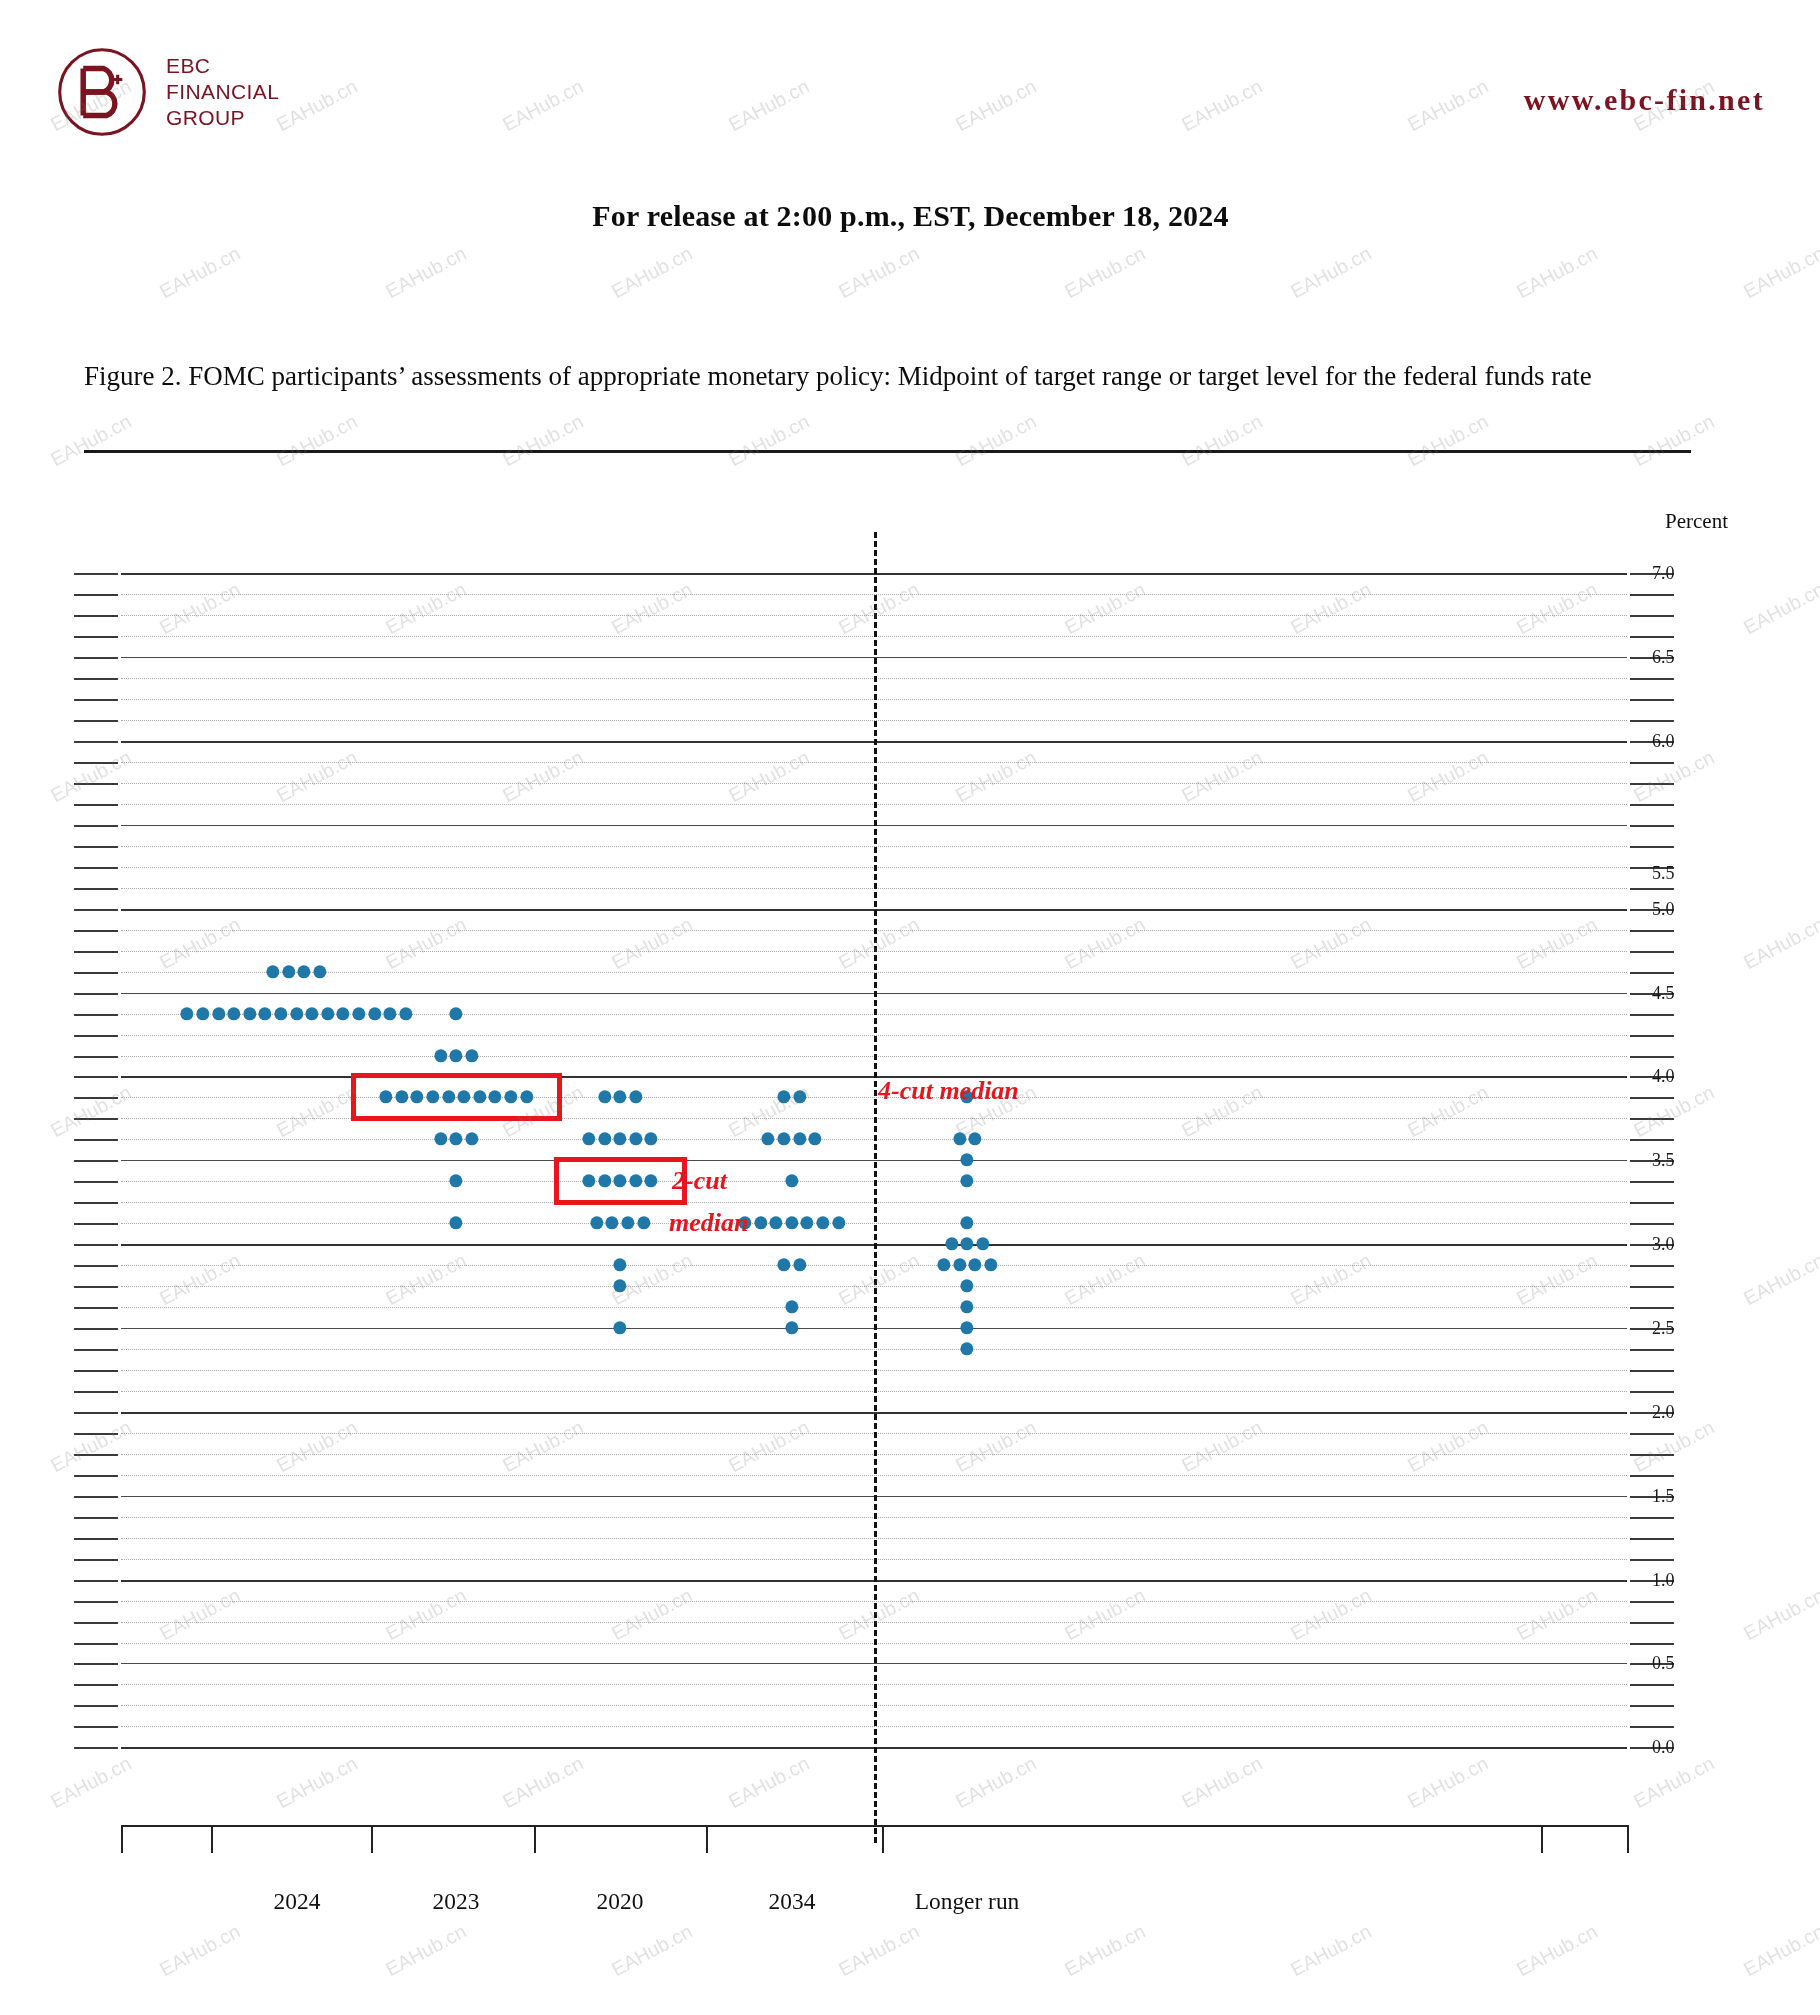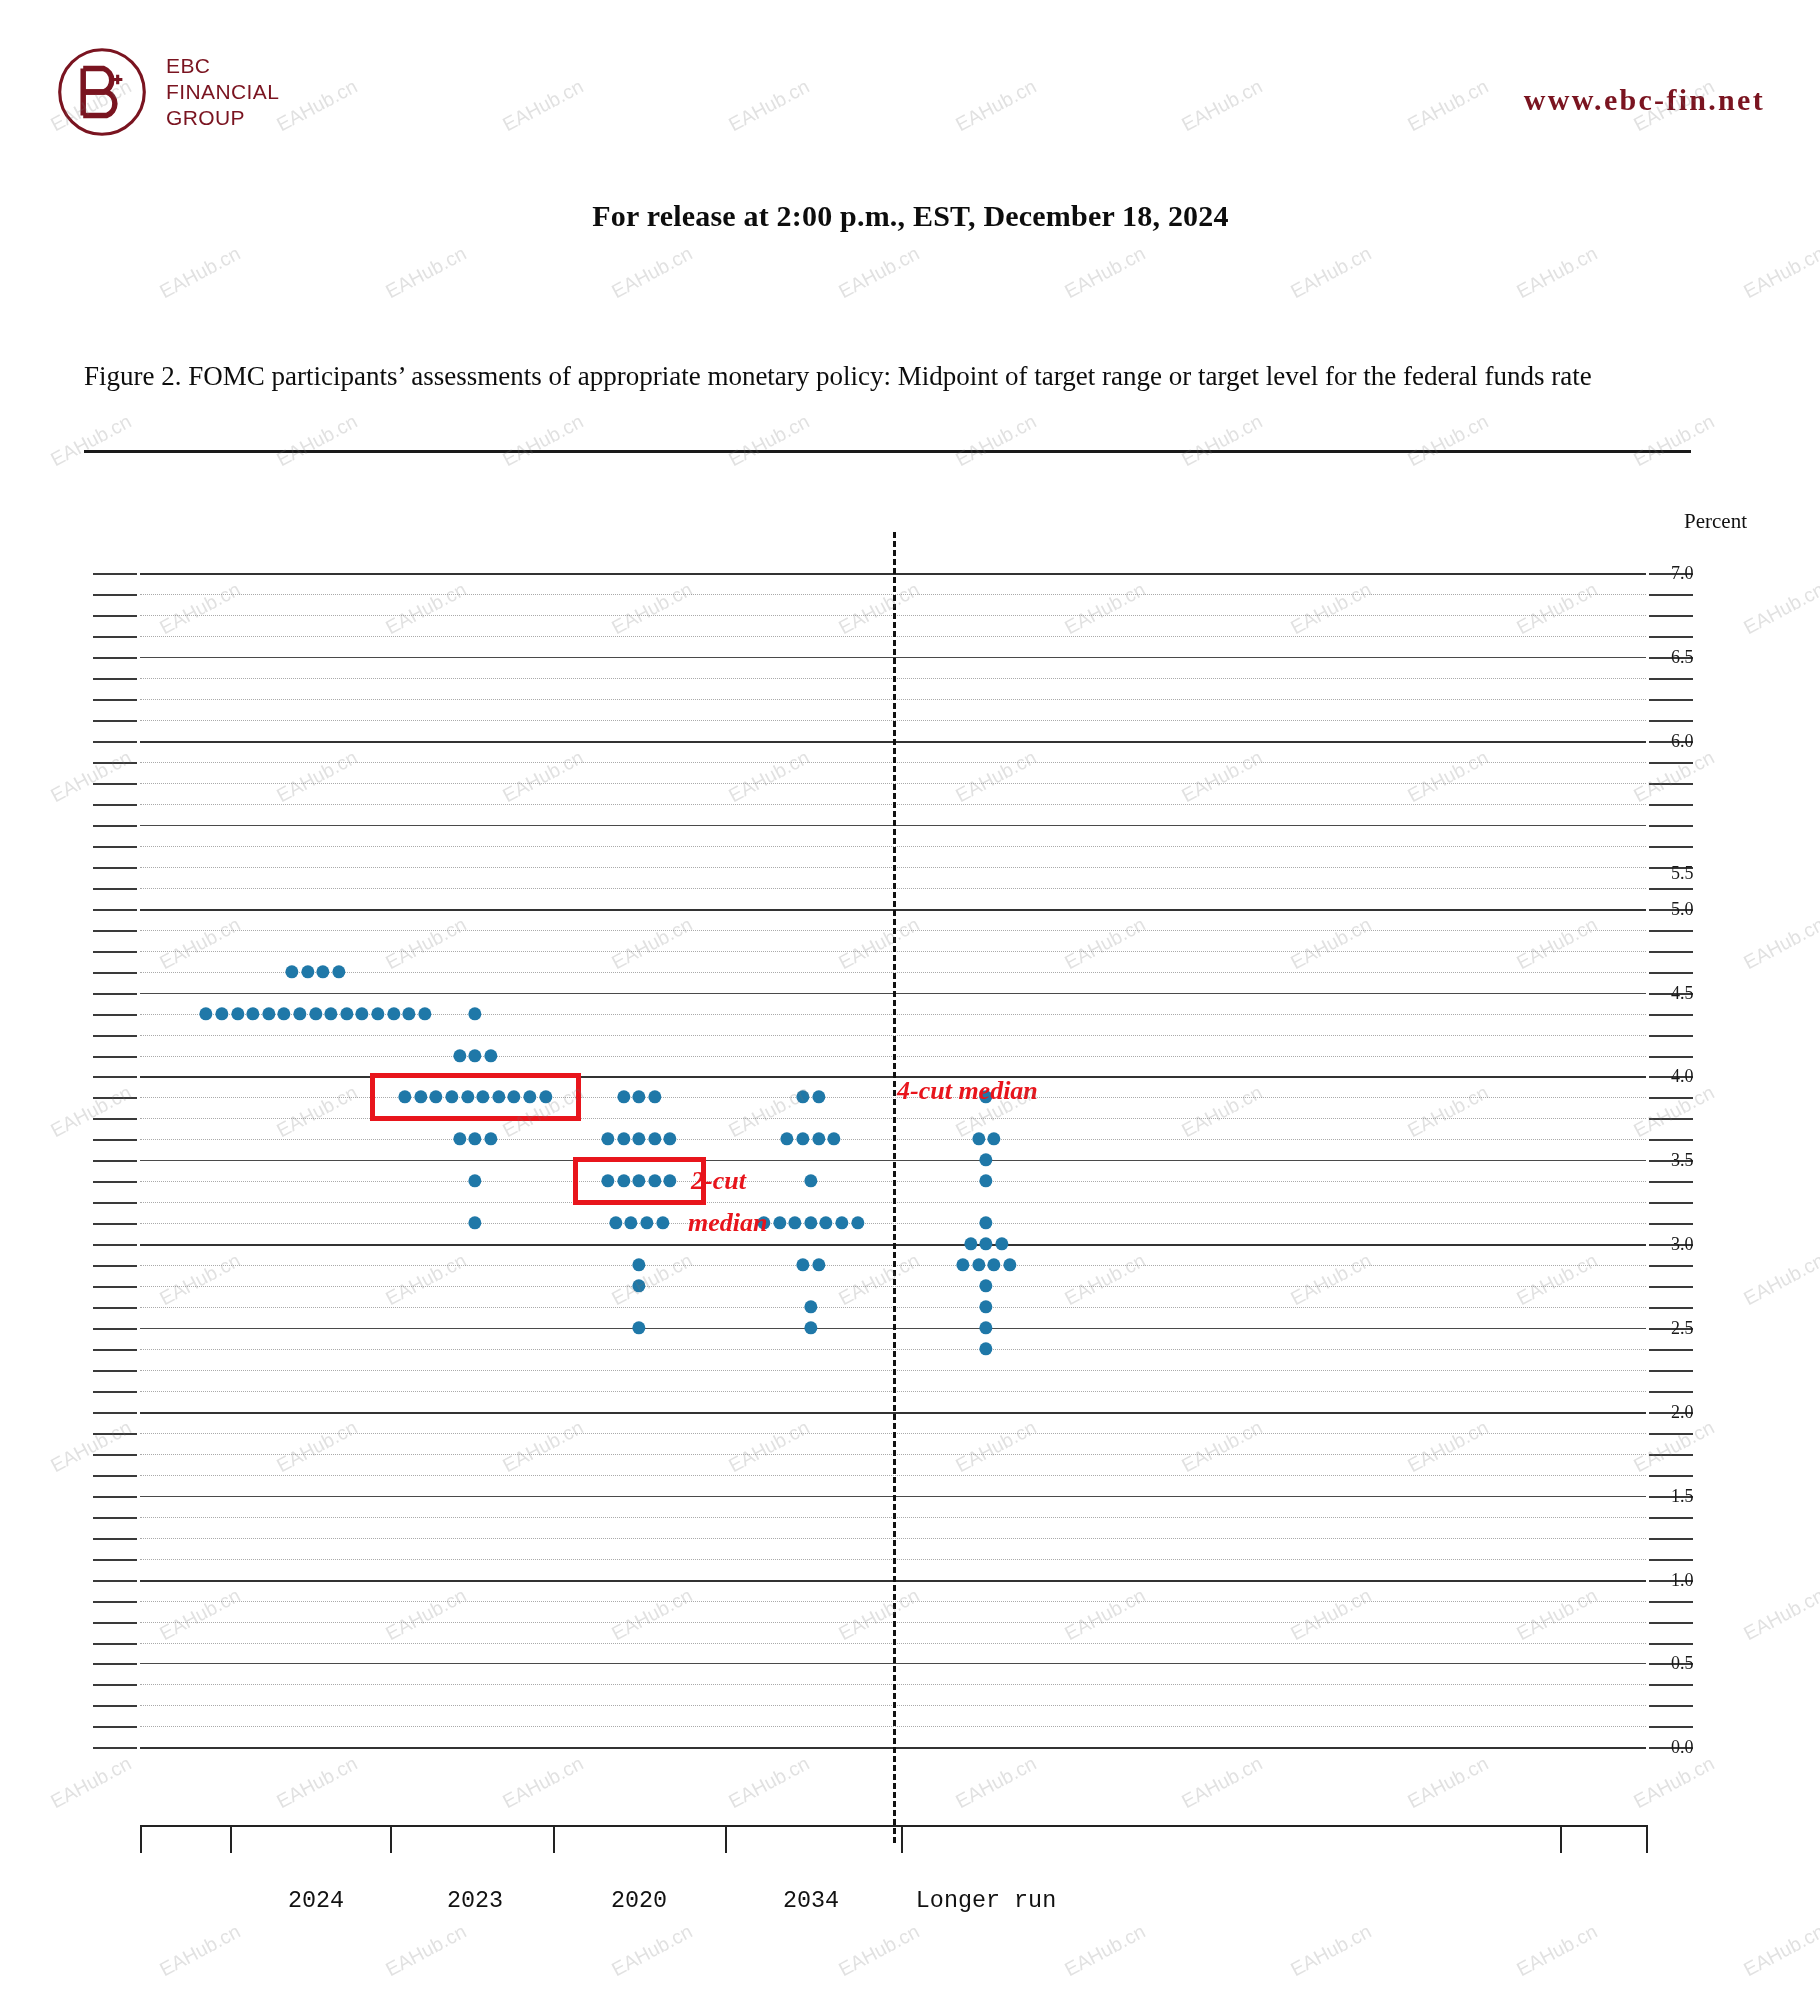--- a/index.html
+++ b/index.html
@@ -83,21 +83,21 @@
     left: 84px;
     top: 450px;
     width: 1607px;
     height: 3.1px;
     background: #1a1a1a;
   }
 
   
   #plot {
     position: absolute;
-    left: 140px;
+    left: 121px;
     top: 546px;
     width: 1506px;   
     height: 1248px;
   }
   
   .gridline {
     position: absolute;
     left: 0;
     width: 1506px;
     height: 0;
@@ -164,21 +164,20 @@
     height: 28px;
     border-left: 2.3px solid #222;
   }
   .xlabel {
     position: absolute;
     top: 1342px;
     transform: translateX(-50%);
     font-size: 23.4px;
     color: #111;
     white-space: nowrap;
-    font-family: Liberation Mono, monospace;
   }
 
   
   .dot {
     position: absolute;
     width: 13.3px;
     height: 13.3px;
     border-radius: 50%;
     background: #1f78a8;
     transform: translate(-50%, -50%);

